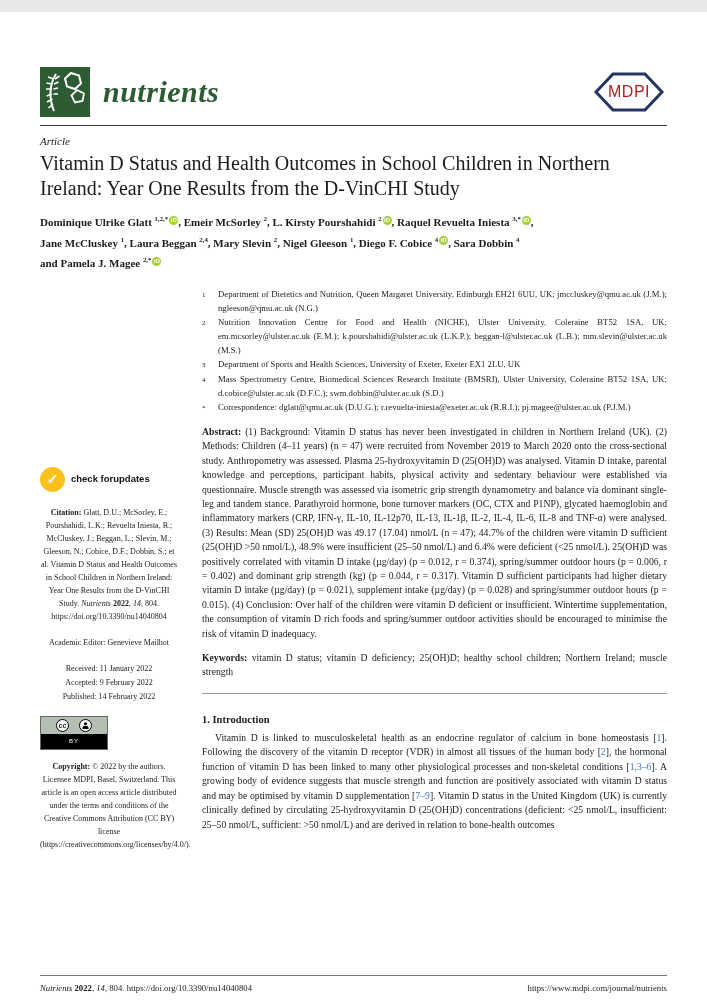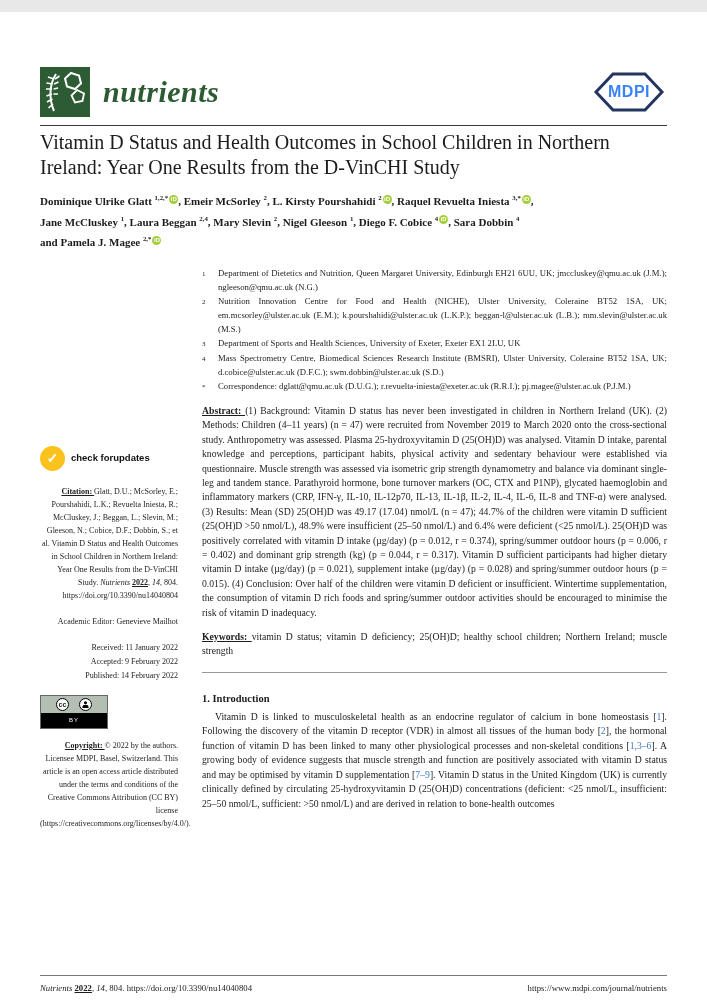--- a/index.html
+++ b/index.html
@@ -5,31 +5,31 @@
   html,body{margin:0;padding:0;background:#e8e8e8;}
   .page{width:707px;height:1000px;position:relative;background:#fff;margin:12px auto;
         font-family:"Liberation Serif","DejaVu Serif",serif;color:#1c1c1c;
         box-sizing:border-box;padding:55px 40px 0;overflow:hidden;}
   
   .header{display:flex;align-items:center;}
   .logo-sq{width:50px;height:50px;background:#2D5B33;flex:none;}
   .jname{font-size:30px;font-weight:bold;font-style:italic;color:#2D5B33;margin-left:13px;letter-spacing:.5px;}
   .mdpi{margin-left:auto;position:relative;width:76px;height:42px;}
   .mdpi-text{position:absolute;inset:0;display:flex;align-items:center;justify-content:center;
-             font-family:"Liberation Sans",sans-serif;font-weight:bold;font-size:16px;color:#3b82f6;letter-spacing:.5px;}
+             font-family:"Liberation Sans",sans-serif;font-weight:normal;font-size:16px;color:#b91c1c;letter-spacing:.5px;}
   .hrule{border-top:1px solid #3a3a3a;margin-top:8px;}
   .article-label{font-size:11px;font-style:italic;margin-top:9px;}
   .title{font-size:20px;line-height:25px;margin:4px 0 0;font-weight:normal;}
   .authors{font-size:11px;font-weight:bold;line-height:18px;margin-top:9px;}
   sup{font-size:62%;}
   
   .content{display:flex;margin-top:15px;}
   .sidebar{width:138px;flex:none;padding-top:180px;font-size:8px;line-height:13px;}
   .main{flex:1;margin-left:24px;}
-  .sb-block{margin-top:11px;text-align:right;}
+  .sb-block{margin-top:11px;text-align:center;}
   .badge{display:flex;align-items:center;cursor:pointer;}
   .badge-circle{width:25px;height:25px;border-radius:50%;background:#FBC21D;color:#fff;display:flex;
                 align-items:center;justify-content:center;font-weight:bold;font-size:14px;
                 font-family:"Liberation Sans",sans-serif;flex:none;}
   .badge-text{margin-left:6px;font-family:"Liberation Sans",sans-serif;font-weight:bold;font-size:9.5px;
               line-height:10px;color:#111;display:flex;flex-direction:row;}
   .cc-badge{width:66px;margin-top:13px;border:1px solid #666;background:#B4BFB4;}
   .cc-icons{height:17px;display:flex;align-items:center;justify-content:center;gap:10px;}
   .cc-circle{width:13px;height:13px;border-radius:50%;background:#fff;border:1px solid #000;font-size:7px;
              font-weight:bold;display:flex;align-items:center;justify-content:center;box-sizing:border-box;
@@ -37,21 +37,21 @@
   .cc-bar{background:#000;color:#fff;font-size:6px;text-align:center;font-family:"Liberation Sans",sans-serif;
           padding:1px 0;letter-spacing:1px;}
   
   .aff{display:flex;font-size:8.7px;line-height:14px;}
   .aff-num{width:16px;flex:none;font-size:7px;padding-top:1px;font-weight:normal;}
   .aff-text{flex:1;text-align:justify;}
   .abstract,.keywords{font-size:9.7px;line-height:14.4px;text-align:justify;margin-top:10px;}
   .krule{border-top:1px solid #999;margin-top:13px;}
   .intro-h{font-size:10.5px;font-weight:bold;margin:20px 0 0;}
   .para{font-size:9.7px;line-height:14.5px;text-align:justify;text-indent:13px;margin-top:6px;}
-  .seg-b{font-weight:bold;text-decoration:underline;}
+  .seg-b{font-weight:bold;}
   .seg-i{font-style:italic;}
   .seg-link{color:#3C78C8;cursor:pointer;}
   .orcid-icon{display:inline-block;width:9px;height:9px;border-radius:50%;background:#A6CE39;color:#fff;
               font-size:6px;line-height:9px;text-align:center;font-family:"Liberation Sans",sans-serif;
               font-weight:bold;vertical-align:4px;margin-left:1px;cursor:pointer;}
   
   .footer{position:absolute;left:40px;right:40px;top:963px;}
   .frule{border-top:1px solid #777;}
   .frow{display:flex;justify-content:space-between;font-size:8.7px;margin-top:7px;}
 </style>
@@ -72,20 +72,21 @@
     <div class="jname">nutrients</div>
     <div class="mdpi">
       <svg width="76" height="42" viewBox="0 0 76 42">
         <polygon points="22,3 54,3 71,21 54,39 22,39 5,21" stroke="#24355F" fill="none" stroke-width="3"></polygon>
       </svg>
       <span class="mdpi-text">MDPI</span>
     </div>
   </div>
   <div class="hrule"></div>
 
+  <div class="article-label">Article</div>
   <h1 class="title">Vitamin D Status and Health Outcomes in School Children in Northern Ireland: Year One Results from the D-VinCHI Study</h1>
   <div class="authors"><span>Dominique Ulrike Glatt </span><sup>1,2,*</sup><span class="orcid-icon">iD</span><span>, Emeir McSorley </span><sup>2</sup><span>, L. Kirsty Pourshahidi </span><sup>2</sup><span class="orcid-icon">iD</span><span>, Raquel Revuelta Iniesta </span><sup>3,*</sup><span class="orcid-icon">iD</span><span>,</span><br><span>Jane McCluskey </span><sup>1</sup><span>, Laura Beggan </span><sup>2,4</sup><span>, Mary Slevin </span><sup>2</sup><span>, Nigel Gleeson </span><sup>1</sup><span>, Diego F. Cobice </span><sup>4</sup><span class="orcid-icon">iD</span><span>, Sara Dobbin </span><sup>4</sup><br><span>and Pamela J. Magee </span><sup>2,*</sup><span class="orcid-icon">iD</span></div>
 
   <div class="content">
 
     <aside class="sidebar">
       <div class="badge">
         <div class="badge-circle">
           <span>✓</span>
         </div>

